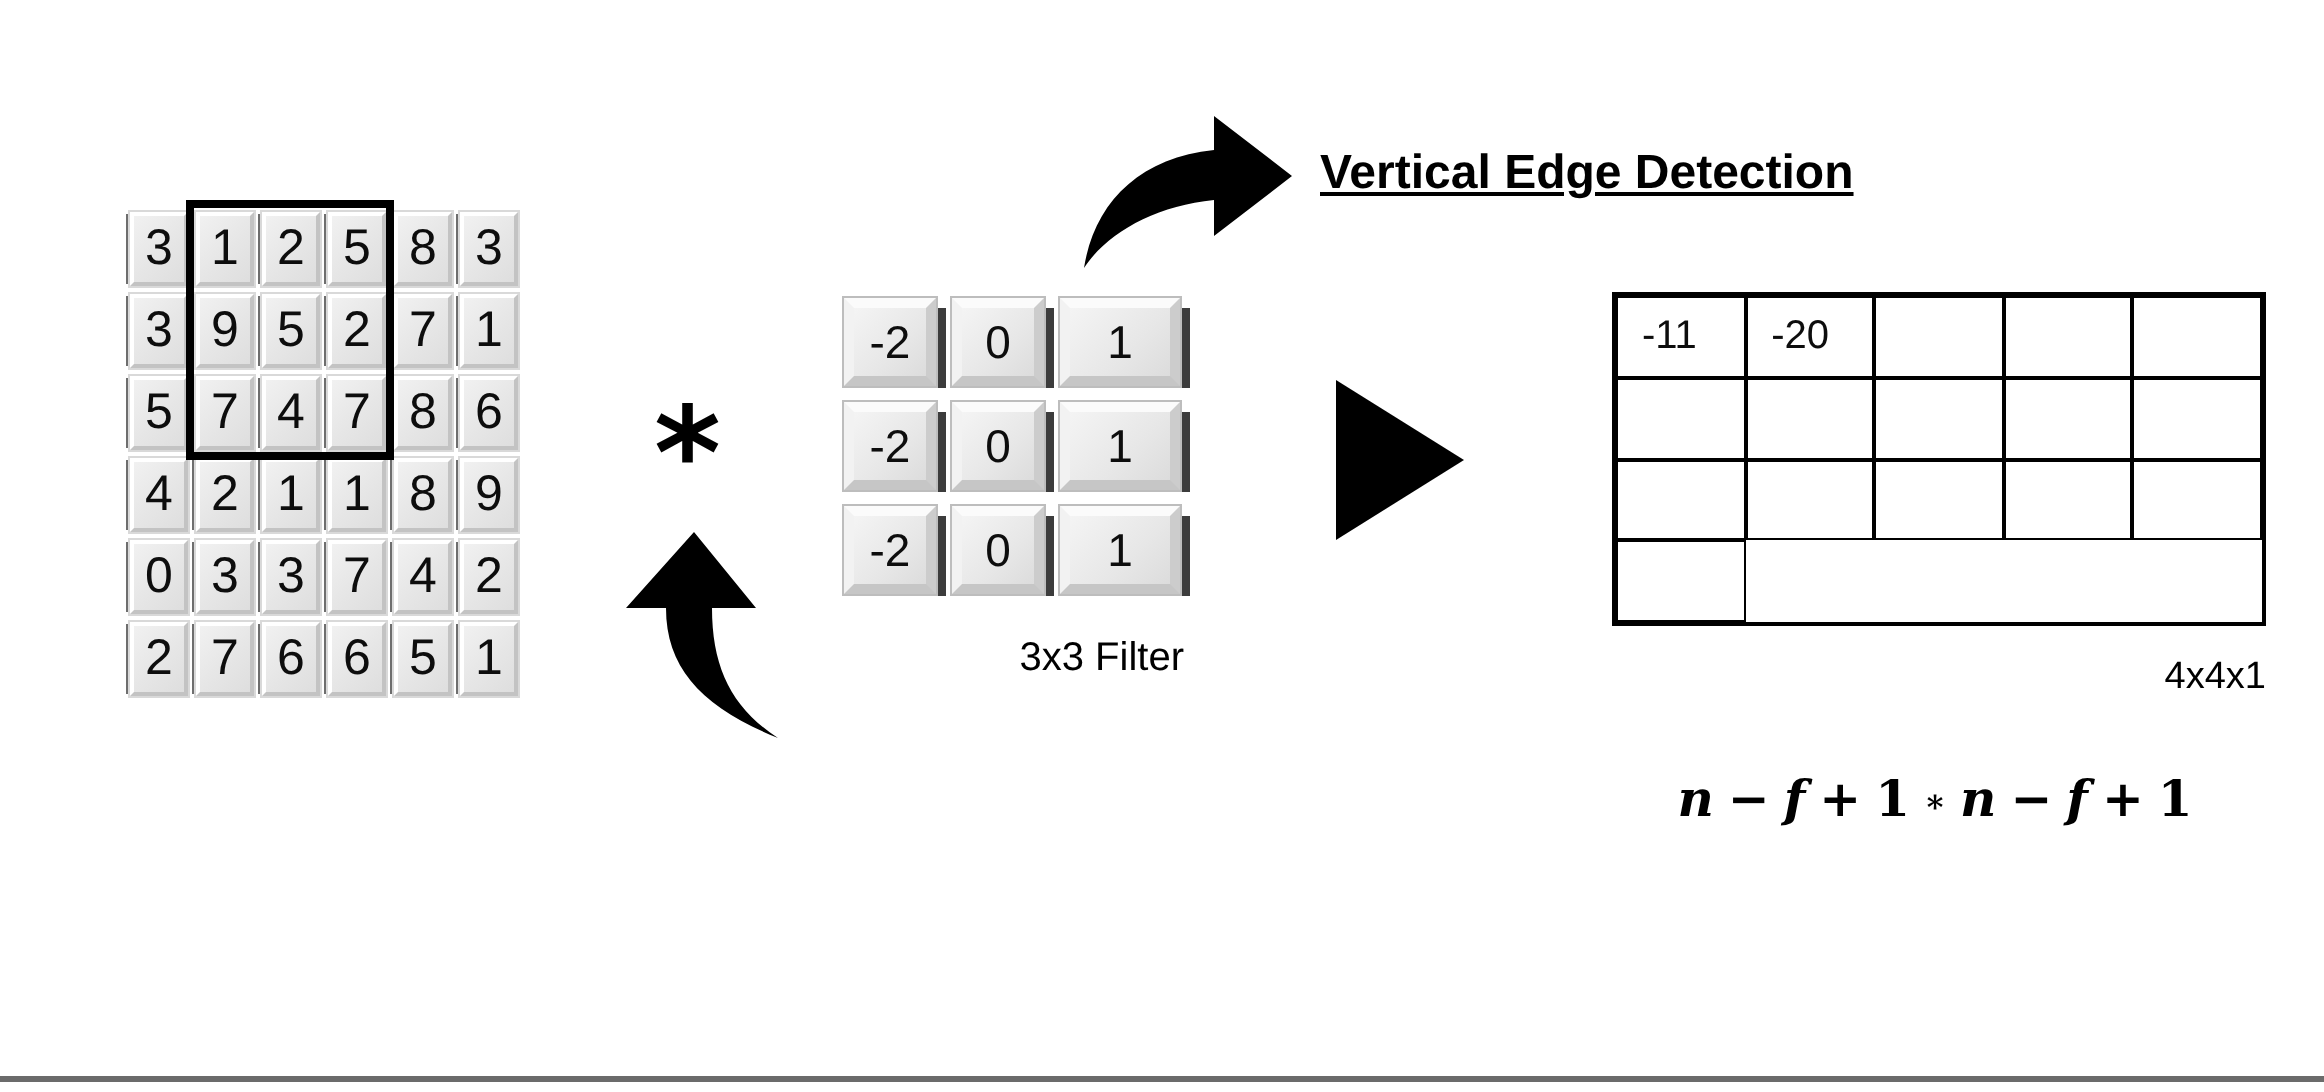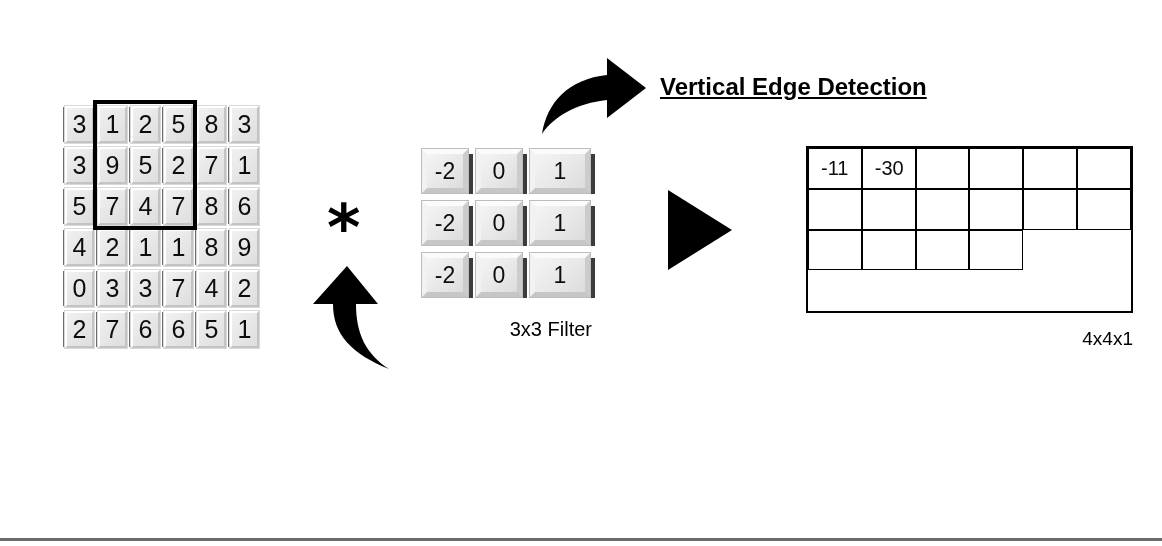--- a/index.html
+++ b/index.html
@@ -55,21 +55,21 @@
     position:absolute;left:668px;top:190px;width:0;height:0;
     border-left:64px solid #000;border-top:40px solid transparent;border-bottom:40px solid transparent;
   }
   
   .headline{position:absolute;font-weight:bold;font-size:24px;white-space:nowrap;text-decoration:underline;}
   #vertical-edge-label{left:660px;top:73px;}
   #convolution-label{left:308px;top:384px;}
   
   #output-grid{
     position:absolute;left:806px;top:146px;width:327px;height:167px;
-    display:grid;grid-template-columns:repeat(6,1fr);grid-template-rows:repeat(4,1fr);
+    display:grid;grid-template-columns:repeat(5,1fr);grid-template-rows:repeat(4,1fr);
     border:2px solid #000;box-sizing:border-box;background:#fff;
   }
   .cellO{
     border:1px solid #000;display:flex;align-items:center;
     padding-left:12px;font-size:20px;color:#0d0d0d;box-sizing:border-box;
   }
   #output-grid-label{left:806px;top:328px;width:327px;}
   
   #formula{
     position:absolute;left:790px;top:385px;width:356px;text-align:center;
@@ -150,34 +150,37 @@
   <svg id="top-curved-arrow" width="110" height="82" viewBox="0 0 110 82">
     <path d="M3,80 C8,48 30,25 68,21 L68,4 L107,34 L68,64 L68,46 C38,49 14,63 3,80 Z" fill="#000"></path>
   </svg>
 
   <div id="vertical-edge-label" class="headline">Vertical Edge Detection</div>
 
   <div id="result-triangle"></div>
 
   <div id="output-grid">
       <div class="cellO">-11</div>
-      <div class="cellO">-30</div>
+      <div class="cellO">-20</div>
       <div class="cellO"></div>
       <div class="cellO"></div>
       <div class="cellO"></div>
       <div class="cellO"></div>
       <div class="cellO"></div>
       <div class="cellO"></div>
       <div class="cellO"></div>
       <div class="cellO"></div>
       <div class="cellO"></div>
       <div class="cellO"></div>
       <div class="cellO"></div>
       <div class="cellO"></div>
       <div class="cellO"></div>
       <div class="cellO"></div>
     </div>
   <div id="output-grid-label" class="grid-label">4x4x1</div>
 
+  <div id="formula">
+    <span class="f-var">n</span><span>−</span><span class="f-var">f</span><span>+</span><span>1</span><span class="f-star">∗</span><span class="f-var">n</span><span>−</span><span class="f-var">f</span><span>+</span><span>1</span>
+  </div>
 
   <div id="footer-line"></div>
 
 </div>
 
 </body></html>

